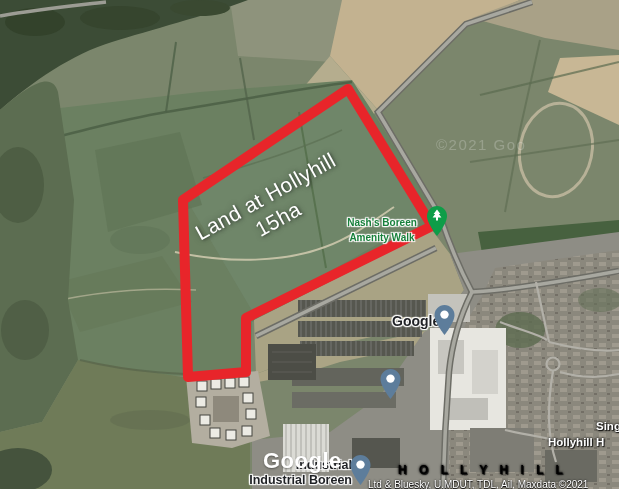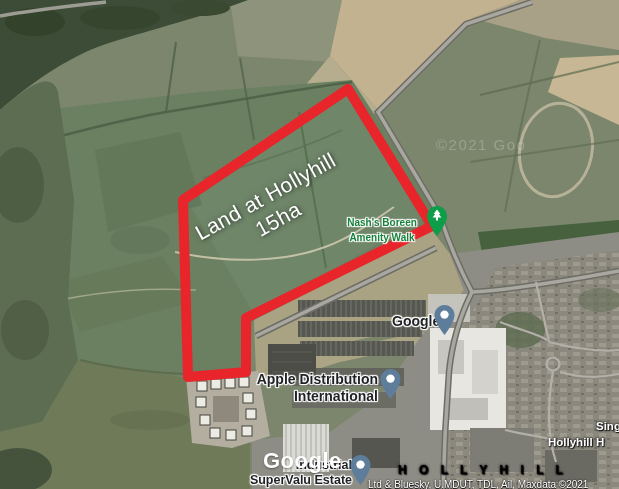--- a/index.html
+++ b/index.html
@@ -172,32 +172,28 @@
     <path d="M10 0C4.5 0 0 4.5 0 10c0 7.5 10 20 10 20s10-12.5 10-20C20 4.5 15.5 0 10 0z" fill="#0e9d48"></path>
     <path d="M10 3.5 L6.6 8 H8.2 L5.6 11.6 H9 V14.6 H11 V11.6 H14.4 L11.8 8 H13.4 Z" fill="#fff"></path>
   </svg>
 
   <div class="lbl poi dark-poi halo-w" style="left:392px;top:314px;font-size:14px;">Google</div>
   <svg class="pin" style="left:434px;top:305px;" width="21" height="30" viewBox="0 0 20 30">
     <path d="M10 0C4.5 0 0 4.5 0 10c0 7.5 10 20 10 20s10-12.5 10-20C20 4.5 15.5 0 10 0z" fill="#5d7d9b"></path>
     <circle cx="10" cy="9.6" r="4.2" fill="#fff"></circle>
   </svg>
 
-  <div class="lbl poi dark-poi halo-w" style="left:246px;top:371px;width:132px;text-align:right;font-size:14px;line-height:17px;">
-    <div>Apple Distribution</div>
-    <div>International</div>
-  </div>
   <svg class="pin" style="left:380px;top:369px;" width="21" height="30" viewBox="0 0 20 30">
     <path d="M10 0C4.5 0 0 4.5 0 10c0 7.5 10 20 10 20s10-12.5 10-20C20 4.5 15.5 0 10 0z" fill="#5d7d9b"></path>
     <circle cx="10" cy="9.6" r="4.2" fill="#fff"></circle>
   </svg>
 
   <div class="lbl poi dark-poi halo-w" style="left:226px;top:458px;width:126px;text-align:right;font-size:12.5px;line-height:15px;">
     <div>Industrial</div>
-    <div>SuperValu Estate</div>
+    <div>Industrial Boreen</div>
   </div>
   <svg class="pin" style="left:350px;top:455px;" width="21" height="30" viewBox="0 0 20 30">
     <path d="M10 0C4.5 0 0 4.5 0 10c0 7.5 10 20 10 20s10-12.5 10-20C20 4.5 15.5 0 10 0z" fill="#5d7d9b"></path>
     <circle cx="10" cy="9.6" r="4.2" fill="#fff"></circle>
   </svg>
 
   <div class="lbl district halo-d" style="left:398px;top:463px;width:144px;">H O L L Y H I L L</div>
   <div class="lbl white-poi halo-d" style="left:596px;top:420px;">Sing</div>
   <div class="lbl white-poi halo-d" style="left:548px;top:436px;">Hollyhill H</div>
 

